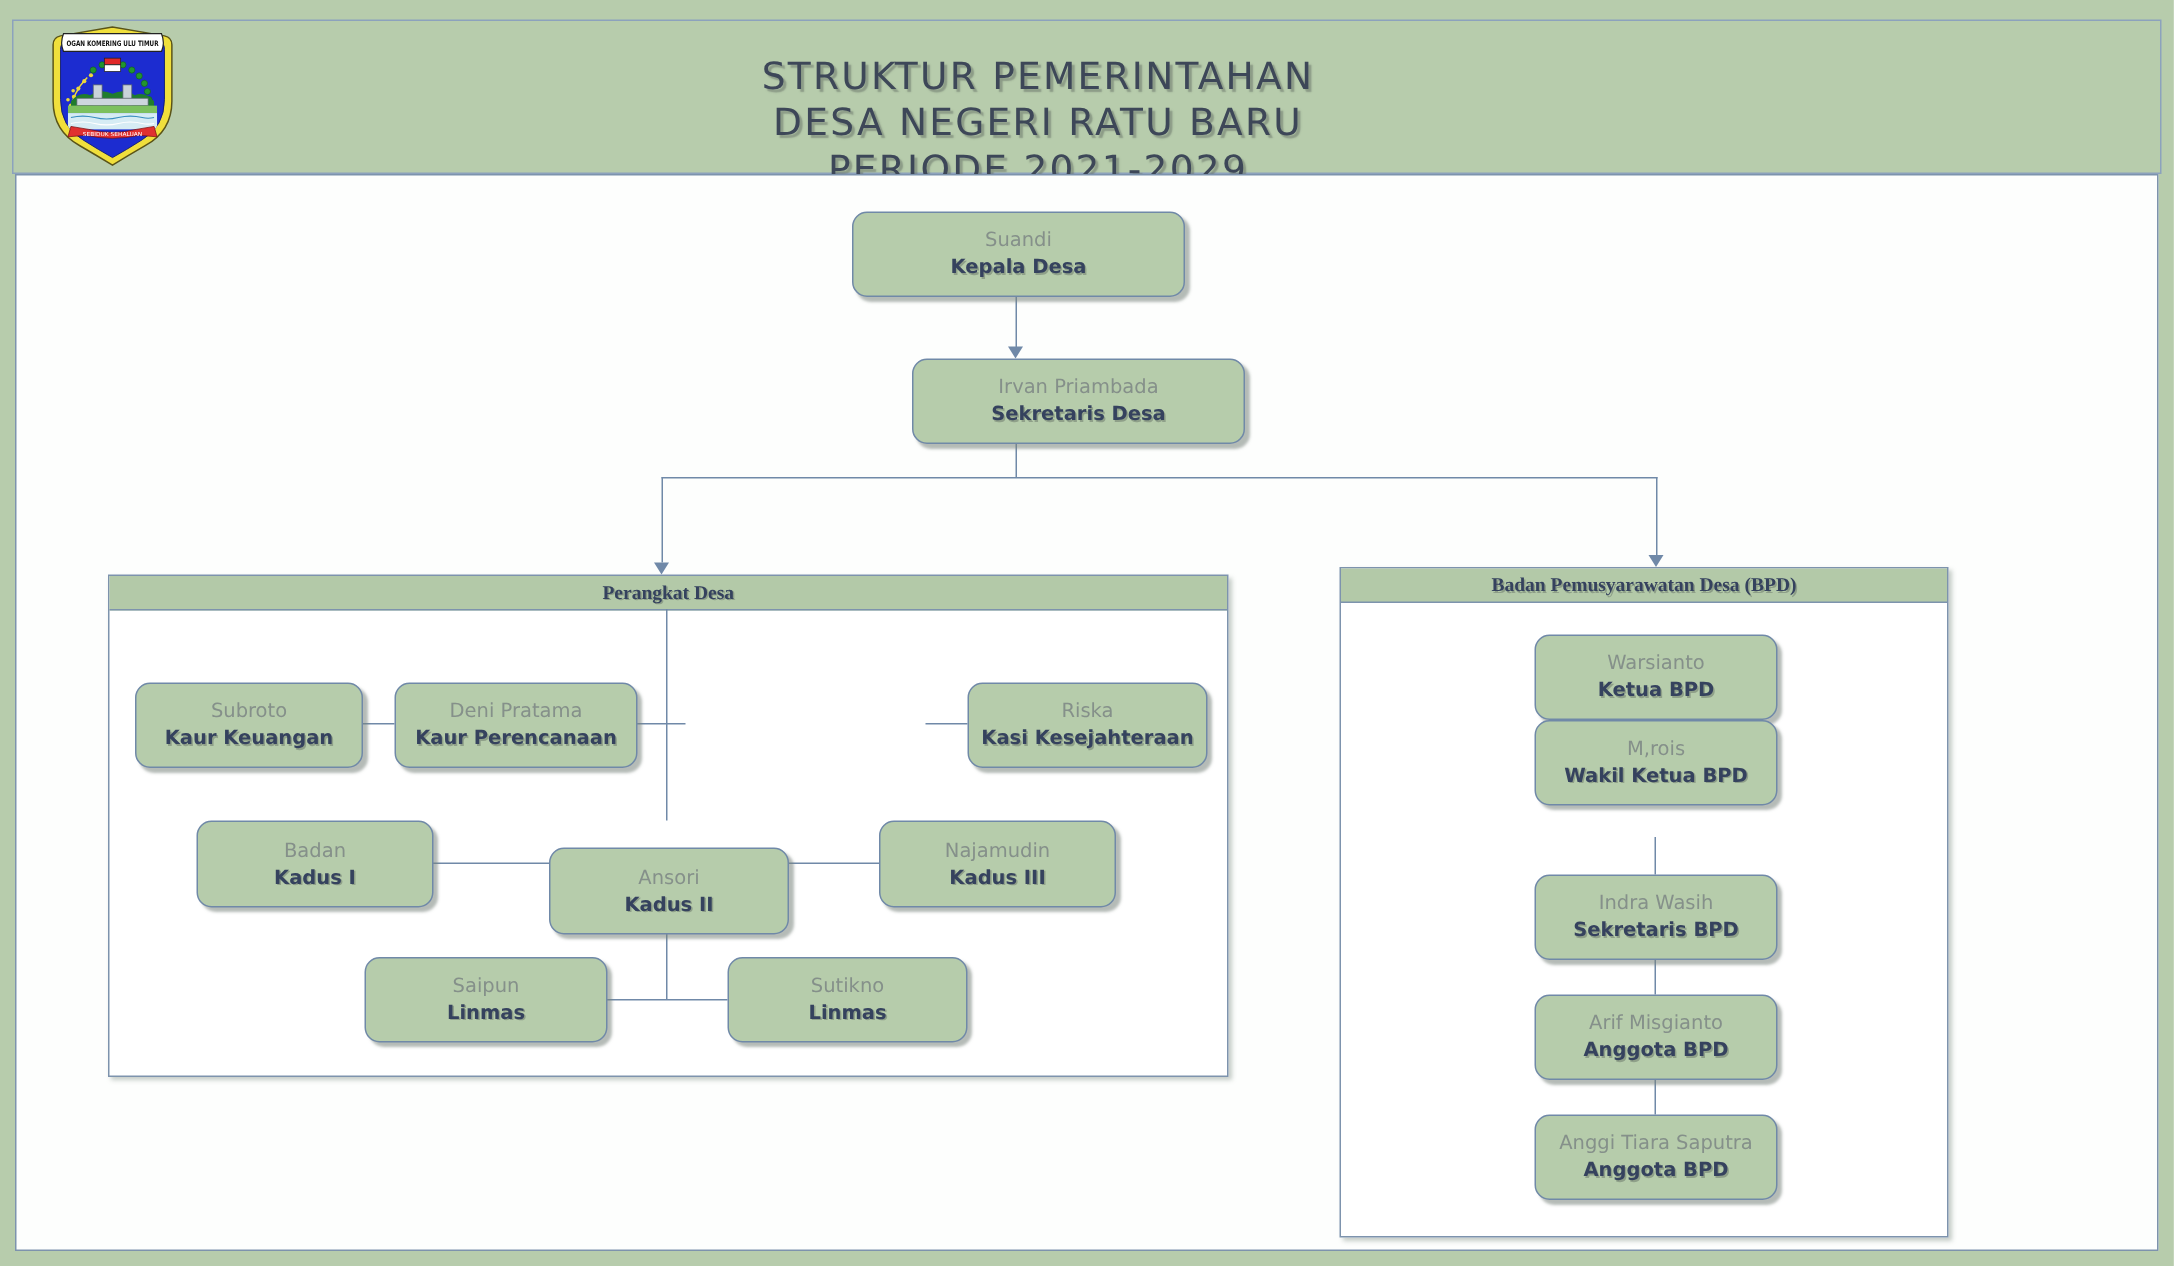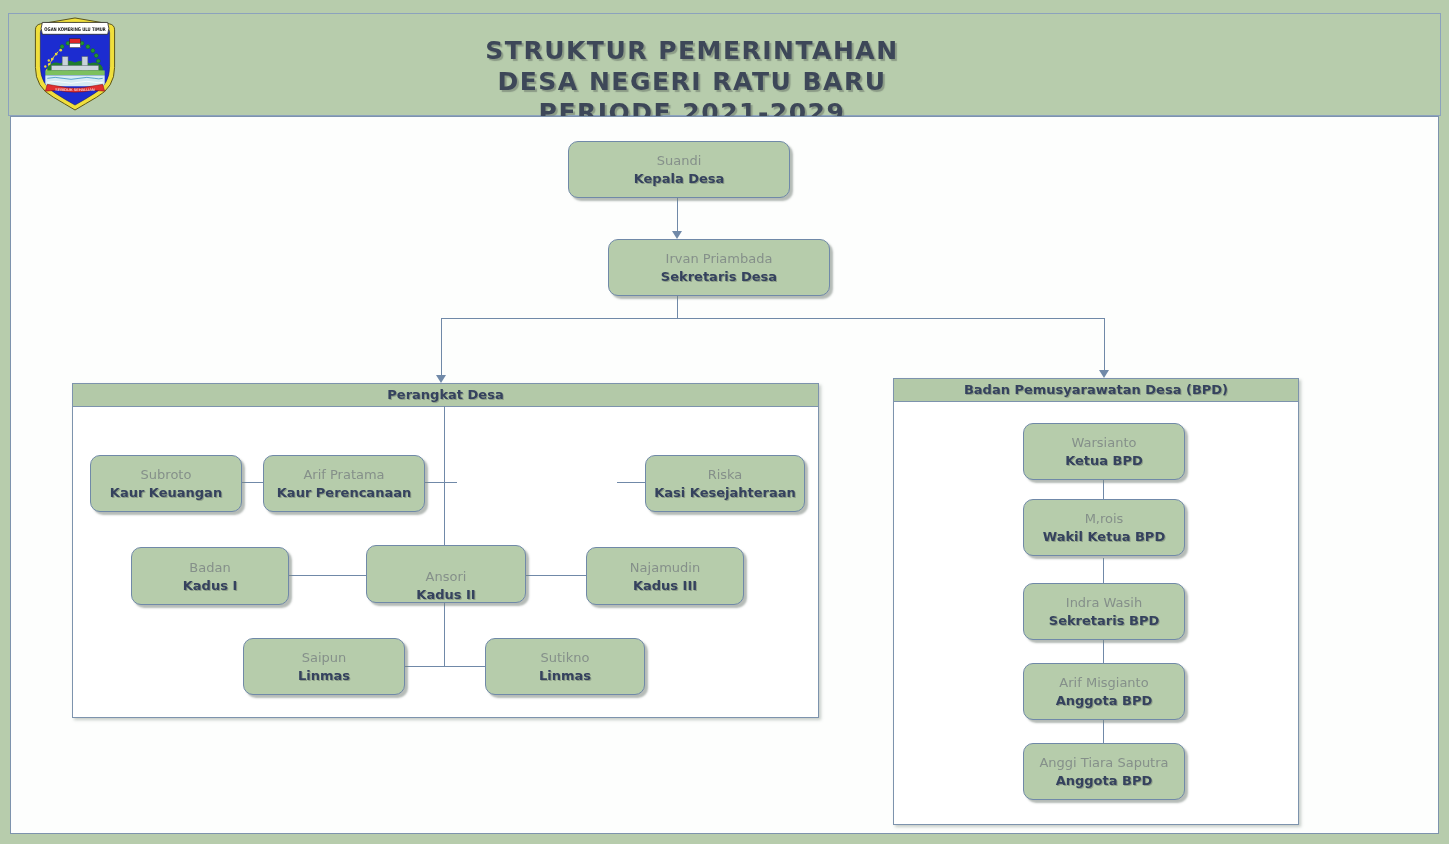--- a/index.html
+++ b/index.html
@@ -2,29 +2,29 @@
 <html><head>
 <meta charset="utf-8">
 <style>
   html,body{margin:0;padding:0;background:#b7ccac;}
   .page{position:relative;width:1449px;height:844px;background:#b7ccac;
         font-family:"DejaVu Sans",sans-serif;overflow:hidden;}
   .header{position:absolute;left:8px;top:13px;width:1431px;height:101px;
           border:1px solid #8ca2bd;background:#b7ccac;}
   .logo{position:absolute;left:16px;top:2px;width:100px;height:96px;}
   .title{position:absolute;left:0;top:21px;width:1366px;text-align:center;
-         font-weight:bold;font-size:25px;line-height:31px;color:#3d4758;
+         font-weight:normal;font-size:25px;line-height:31px;color:#3d4758;
          letter-spacing:1.5px;text-shadow:2px 2px 1px rgba(104,115,104,0.55);}
   .canvas{position:absolute;left:10px;top:116px;width:1427px;height:716px;
           background:#fdfefd;border:1px solid #7d93ad;}
   .panel{position:absolute;background:#ffffff;border:1px solid #7d93ad;
          box-shadow:2px 2px 3px rgba(130,145,135,0.45);}
   .panel-header{height:22px;background:#b3c9a8;border-bottom:1px solid #7d93ad;
          text-align:center;line-height:22px;font-size:13px;font-weight:bold;
-         color:#35425e;text-shadow:1px 1px 0 rgba(104,115,104,0.5);}
+         color:#35425e;text-shadow:1px 1px 0 rgba(104,115,104,0.5);font-family:Liberation Serif, serif;}
   .node{position:absolute;display:flex;flex-direction:column;align-items:center;
         justify-content:center;gap:3px;background:#b6ccab;border:1px solid #7089a8;
         border-radius:10px;box-shadow:3px 3px 2px rgba(120,132,124,0.55);}
   .node .nm{font-size:13px;color:#85908a;}
   .node .rl{font-size:13px;font-weight:bold;color:#35425e;
             text-shadow:1px 1px 0 rgba(104,115,104,0.5);}
   .line{position:absolute;background:#7089a8;}
   .arr{position:absolute;width:0;height:0;border-left:5px solid transparent;
        border-right:5px solid transparent;border-top:8px solid #7089a8;}
 </style>
@@ -136,33 +136,33 @@
   <div class="node" style="left:568px;top:239px;width:220px;height:55px;margin-left:40px;">
     <span class="nm">Irvan Priambada</span>
     <span class="rl">Sekretaris Desa</span>
   </div>
 
   <div class="node" style="left:90px;top:455px;width:150px;height:55px;">
     <span class="nm">Subroto</span>
     <span class="rl">Kaur Keuangan</span>
   </div>
   <div class="node" style="left:263px;top:455px;width:160px;height:55px;">
-    <span class="nm">Arif Pratama</span>
+    <span class="nm">Deni Pratama</span>
     <span class="rl">Kaur Perencanaan</span>
   </div>
   <div class="node" style="left:645px;top:455px;width:158px;height:55px;">
     <span class="nm">Riska</span>
     <span class="rl">Kasi Kesejahteraan</span>
   </div>
 
   <div class="node" style="left:131px;top:547px;width:156px;height:56px;">
     <span class="nm">Badan</span>
     <span class="rl">Kadus I</span>
   </div>
-  <div class="node" style="left:366px;top:545px;width:158px;height:56px;justify-content:flex-end;">
+  <div class="node" style="left:366px;top:565px;width:158px;height:56px;">
     <span class="nm">Ansori</span>
     <span class="rl">Kadus II</span>
   </div>
   <div class="node" style="left:586px;top:547px;width:156px;height:56px;">
     <span class="nm">Najamudin</span>
     <span class="rl">Kadus III</span>
   </div>
 
   <div class="node" style="left:243px;top:638px;width:160px;height:55px;text-align:right;">
     <span class="nm">Saipun</span>
@@ -170,21 +170,21 @@
   </div>
   <div class="node" style="left:485px;top:638px;width:158px;height:55px;">
     <span class="nm">Sutikno</span>
     <span class="rl">Linmas</span>
   </div>
 
   <div class="node" style="left:1023px;top:423px;width:160px;height:55px;">
     <span class="nm">Warsianto</span>
     <span class="rl">Ketua BPD</span>
   </div>
-  <div class="node" style="left:1023px;top:499px;width:160px;height:55px;">
+  <div class="node" style="left:1023px;top:480px;width:160px;height:55px;">
     <span class="nm">M,rois</span>
     <span class="rl">Wakil Ketua BPD</span>
   </div>
   <div class="node" style="left:1023px;top:583px;width:160px;height:55px;">
     <span class="nm">Indra Wasih</span>
     <span class="rl">Sekretaris BPD</span>
   </div>
   <div class="node" style="left:1023px;top:663px;width:160px;height:55px;">
     <span class="nm">Arif Misgianto</span>
     <span class="rl">Anggota BPD</span>

